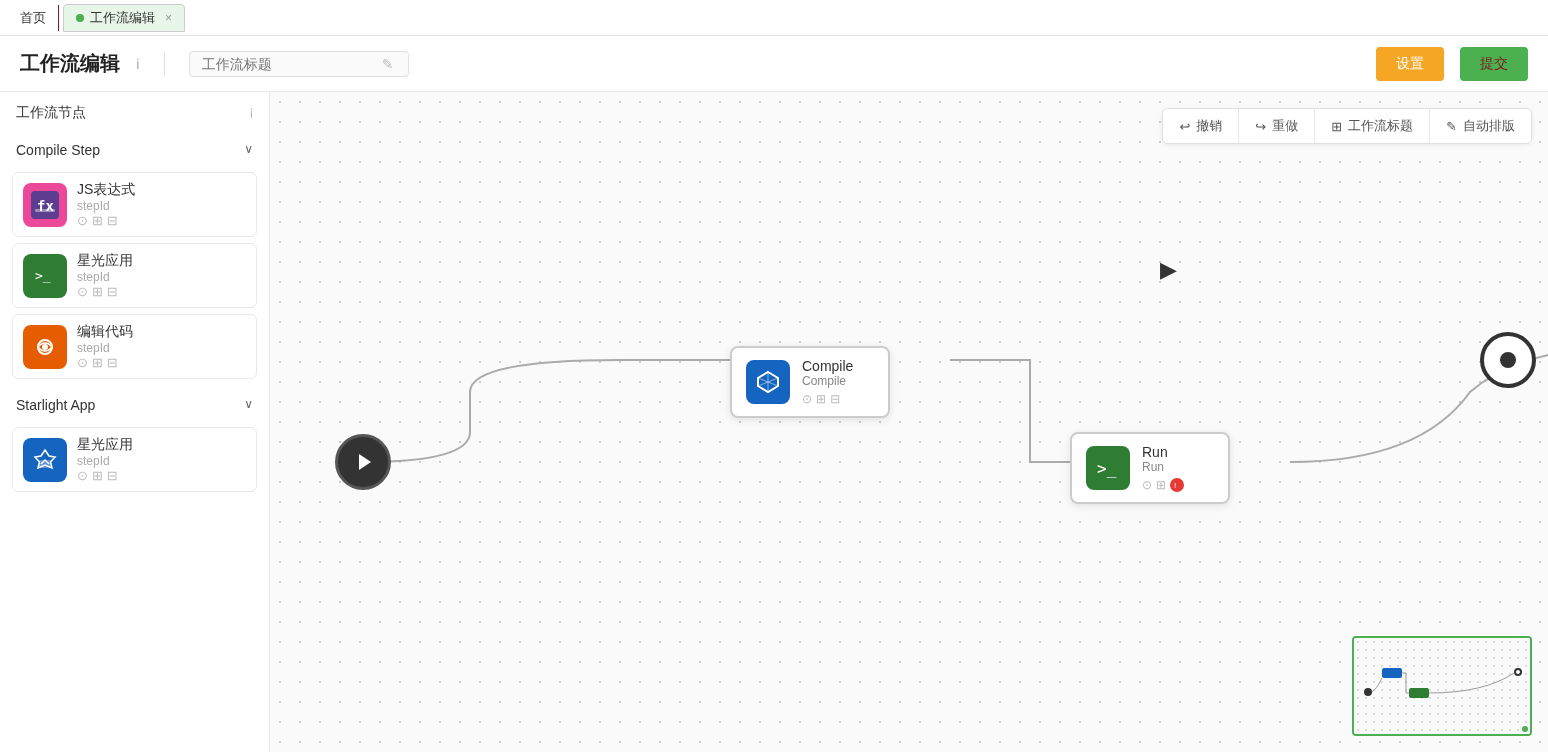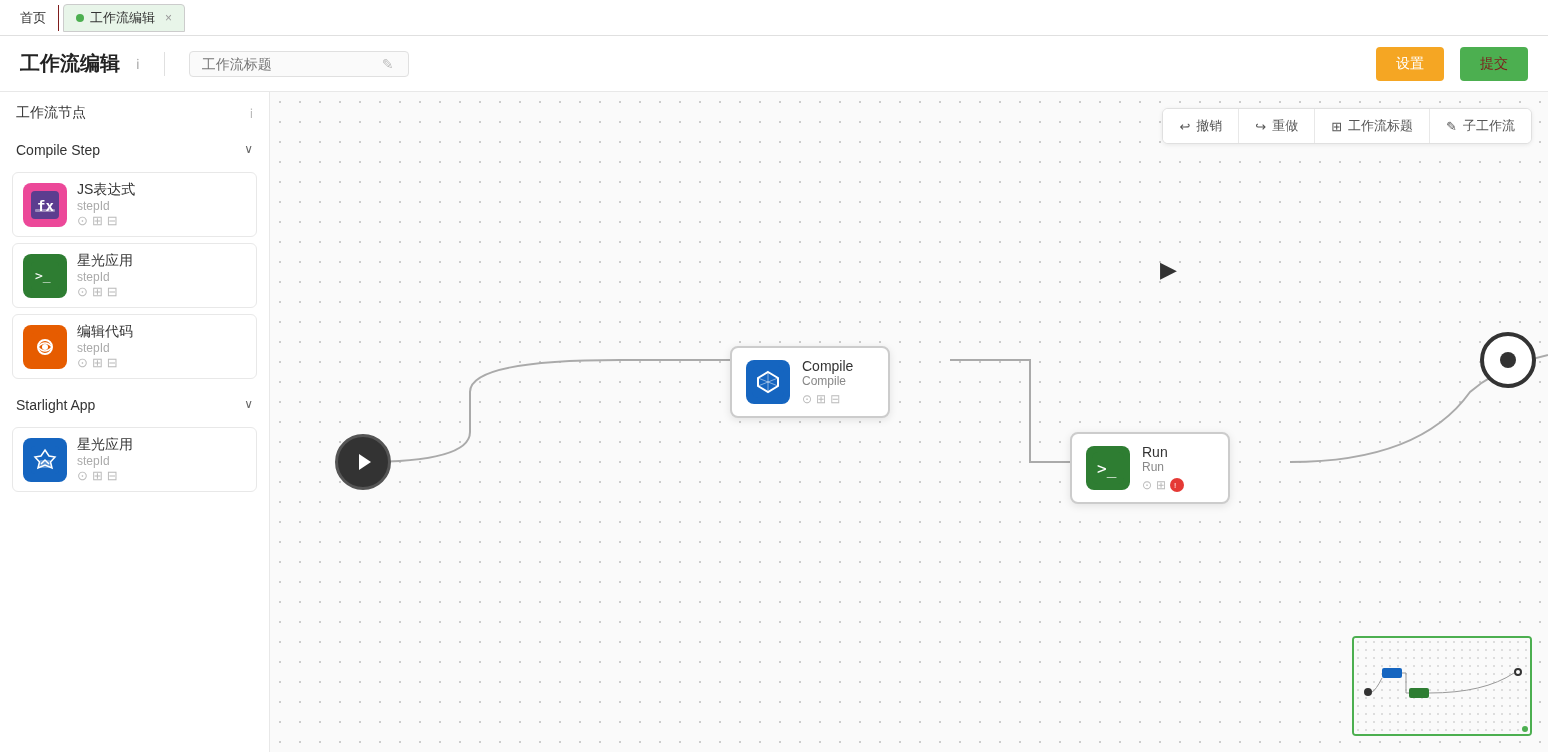--- a/index.html
+++ b/index.html
@@ -298,21 +298,21 @@
       <button class="toolbar-btn">
         <span>↪</span>
         <span>重做</span>
       </button>
       <button class="toolbar-btn">
         <span>⊞</span>
         <span>工作流标题</span>
       </button>
       <button class="toolbar-btn">
         <span>✎</span>
-        <span>子工作流</span>
+        <span>自动排版</span>
       </button>
     </div>
 
     <div class="wf-circle wf-start" style="left: 65px; top: 342px;">
       <svg width="28" height="28" viewBox="0 0 28 28">
         <polygon points="10,6 22,14 10,22" fill="white"></polygon>
       </svg>
     </div>
 
     <div class="wf-node" style="left: 460px; top: 254px;">

